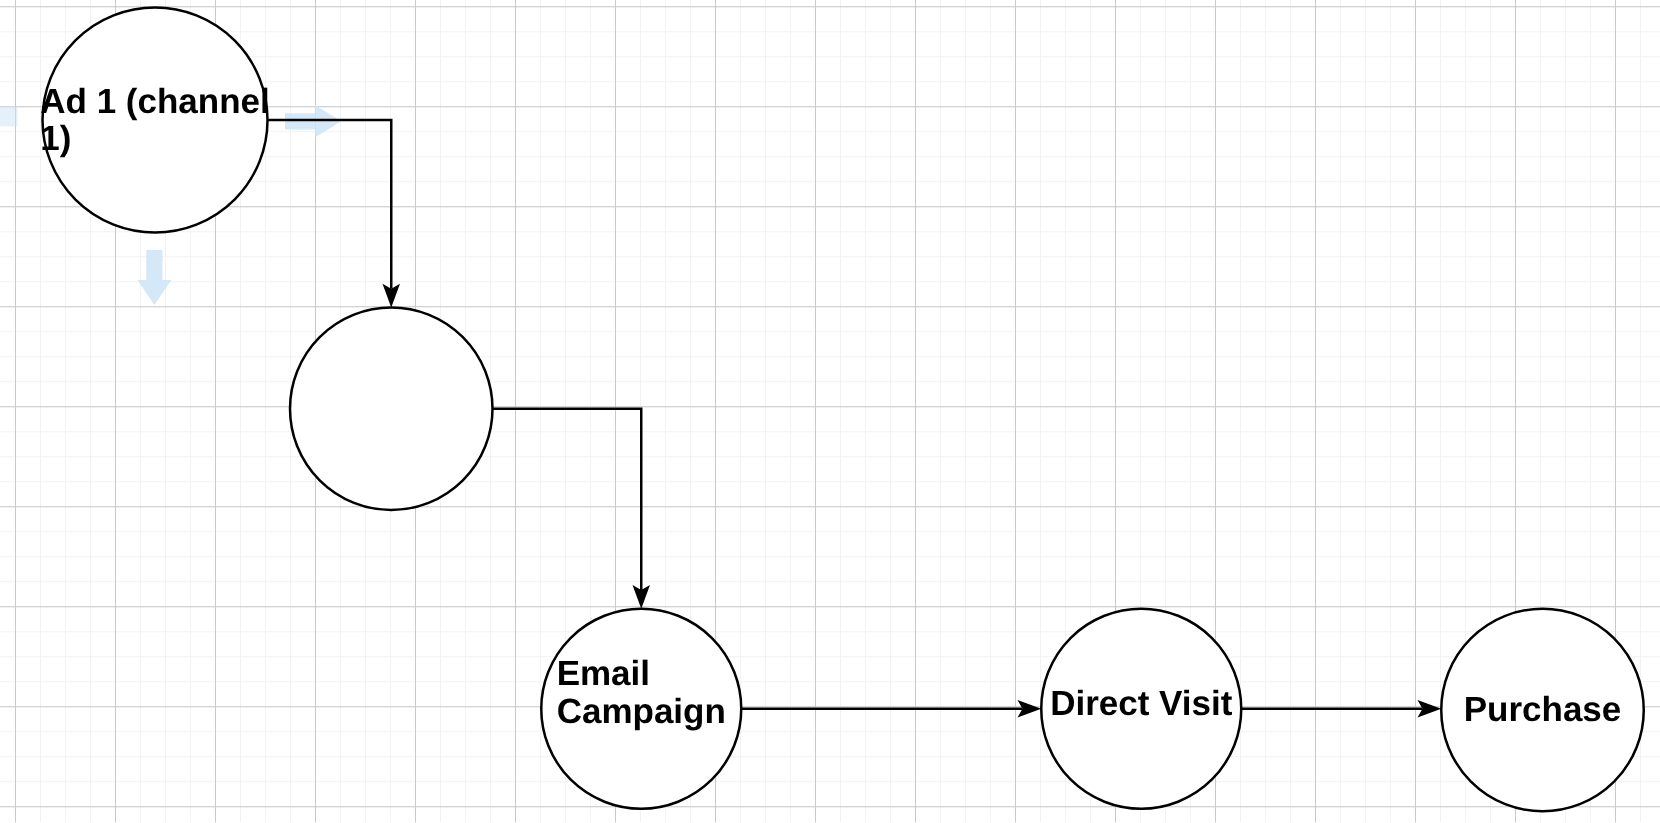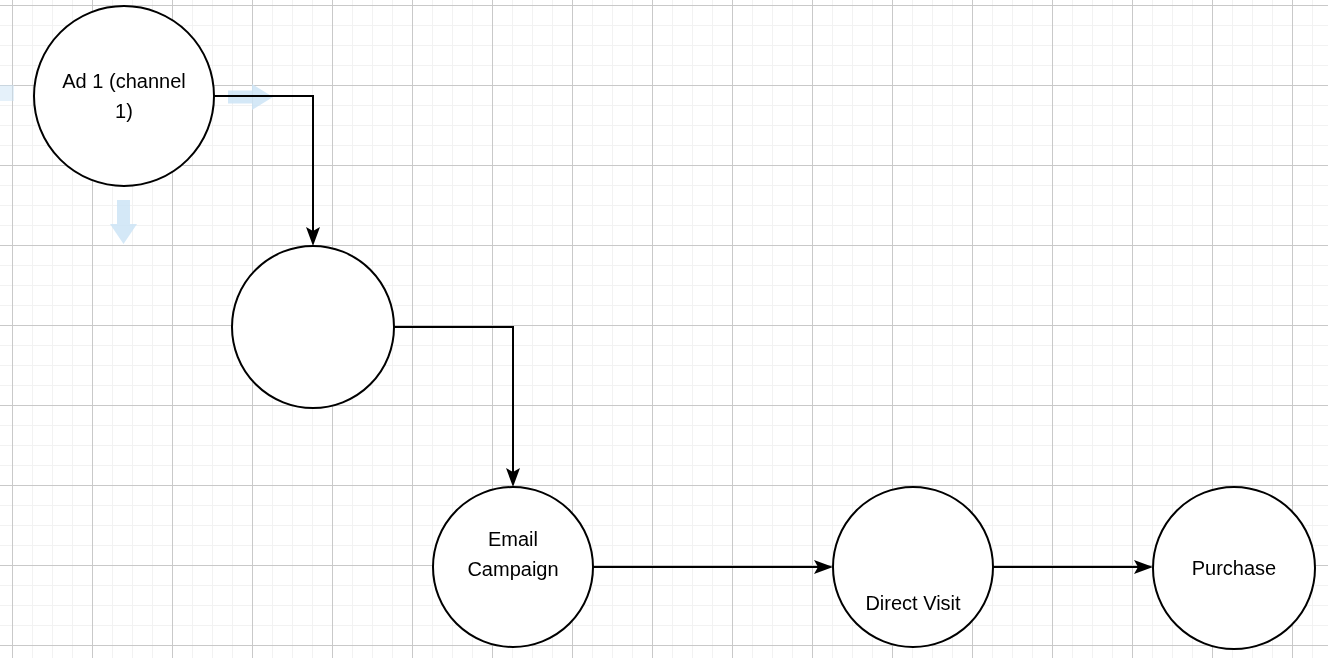--- a/index.html
+++ b/index.html
@@ -34,26 +34,26 @@
     top: 0;
     width: 100%;
     height: 100%;
     pointer-events: none;
   }
   .node-label {
     position: absolute;
     display: flex;
     align-items: center;
     justify-content: center;
-    text-align: center;
     white-space: pre-line;
-    font-size: 20px;
+    font-size: 28px;
     line-height: 30px;
     color: #000000;
     pointer-events: auto;
+    font-weight: bold;
   }
 </style>
 </head>
 <body>
 
 <div id="canvas" style="--bg: #ffffff; --minor: #f2f2f2; --major: #c9c9c9;">
   <svg id="svg-layer" width="1328" height="658" viewBox="0 0 1328 658">
       <polygon points="228,90.5 252,90.5 252,84 273,97 252,110 252,103.5 228,103.5" fill="#cce4f6" opacity="0.85"></polygon>
       <polygon points="117,200 130,200 130,224 137,224 123.5,244 110,224 117,224" fill="#cce4f6" opacity="0.85"></polygon>
       <rect x="0" y="85" width="14" height="16" fill="#cce4f6" opacity="0.5"></rect>
@@ -69,16 +69,16 @@
       <circle cx="313" cy="327" r="81" fill="#ffffff" stroke="#000000" stroke-width="2"></circle>
       <circle cx="513" cy="567" r="80" fill="#ffffff" stroke="#000000" stroke-width="2"></circle>
       <circle cx="913" cy="567" r="80" fill="#ffffff" stroke="#000000" stroke-width="2"></circle>
       <circle cx="1234" cy="568" r="81" fill="#ffffff" stroke="#000000" stroke-width="2"></circle>
     </svg>
   <div id="label-layer">
       <div class="node-label" style="left: 24px; width: 200px; top: 66px; height: 60px;">Ad 1 (channel
 1)</div>
       <div class="node-label" style="left: 413px; width: 200px; top: 524px; height: 60px;">Email
 Campaign</div>
-      <div class="node-label" style="left: 813px; width: 200px; top: 588px; height: 30px;">Direct Visit</div>
+      <div class="node-label" style="left: 813px; width: 200px; top: 548px; height: 30px;">Direct Visit</div>
       <div class="node-label" style="left: 1134px; width: 200px; top: 553px; height: 30px;">Purchase</div>
     </div>
 </div>
 
 </body></html>

